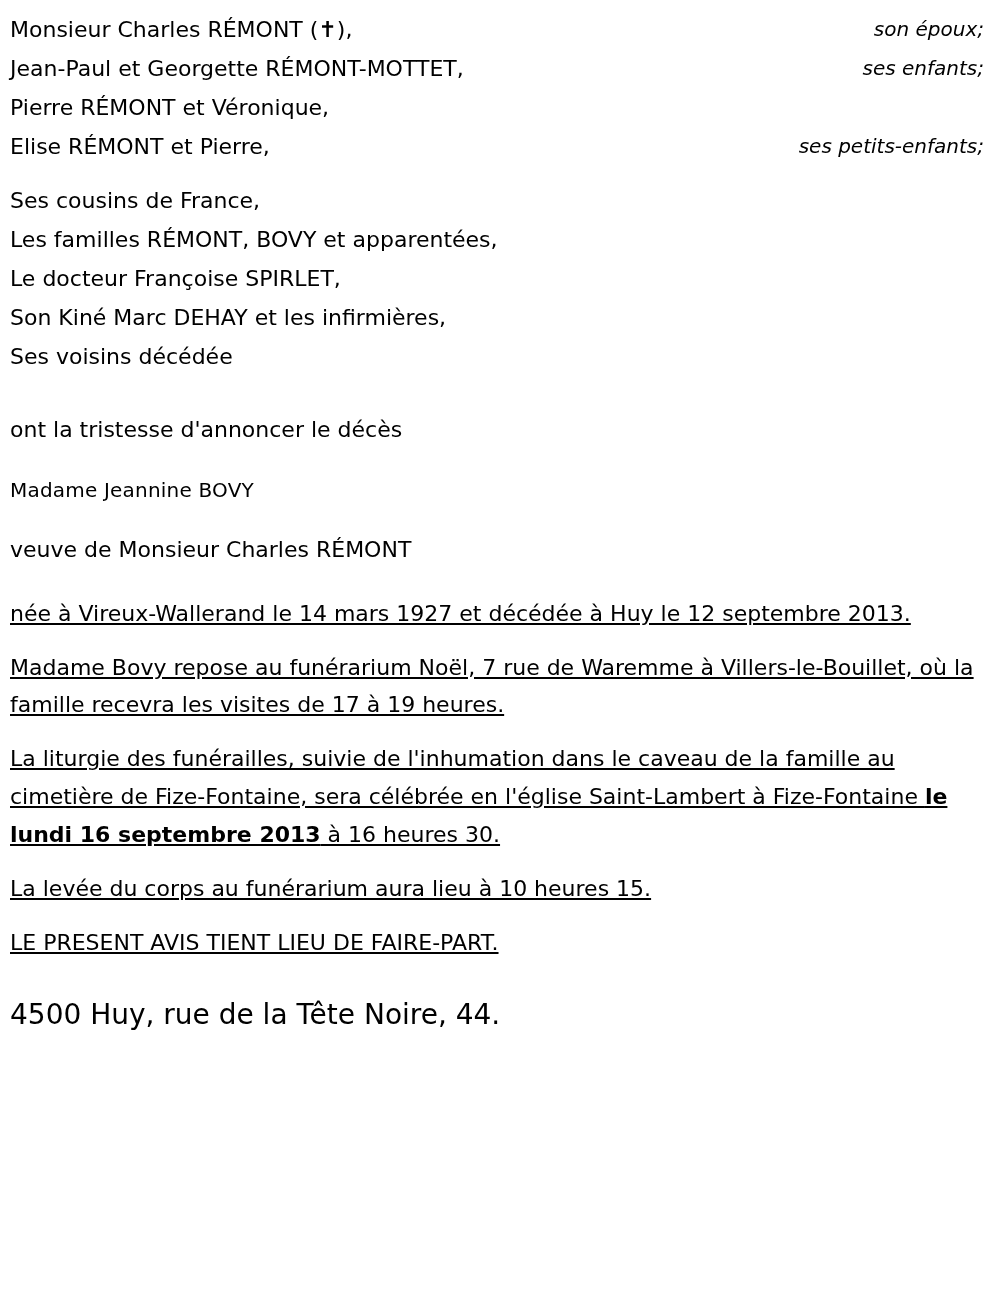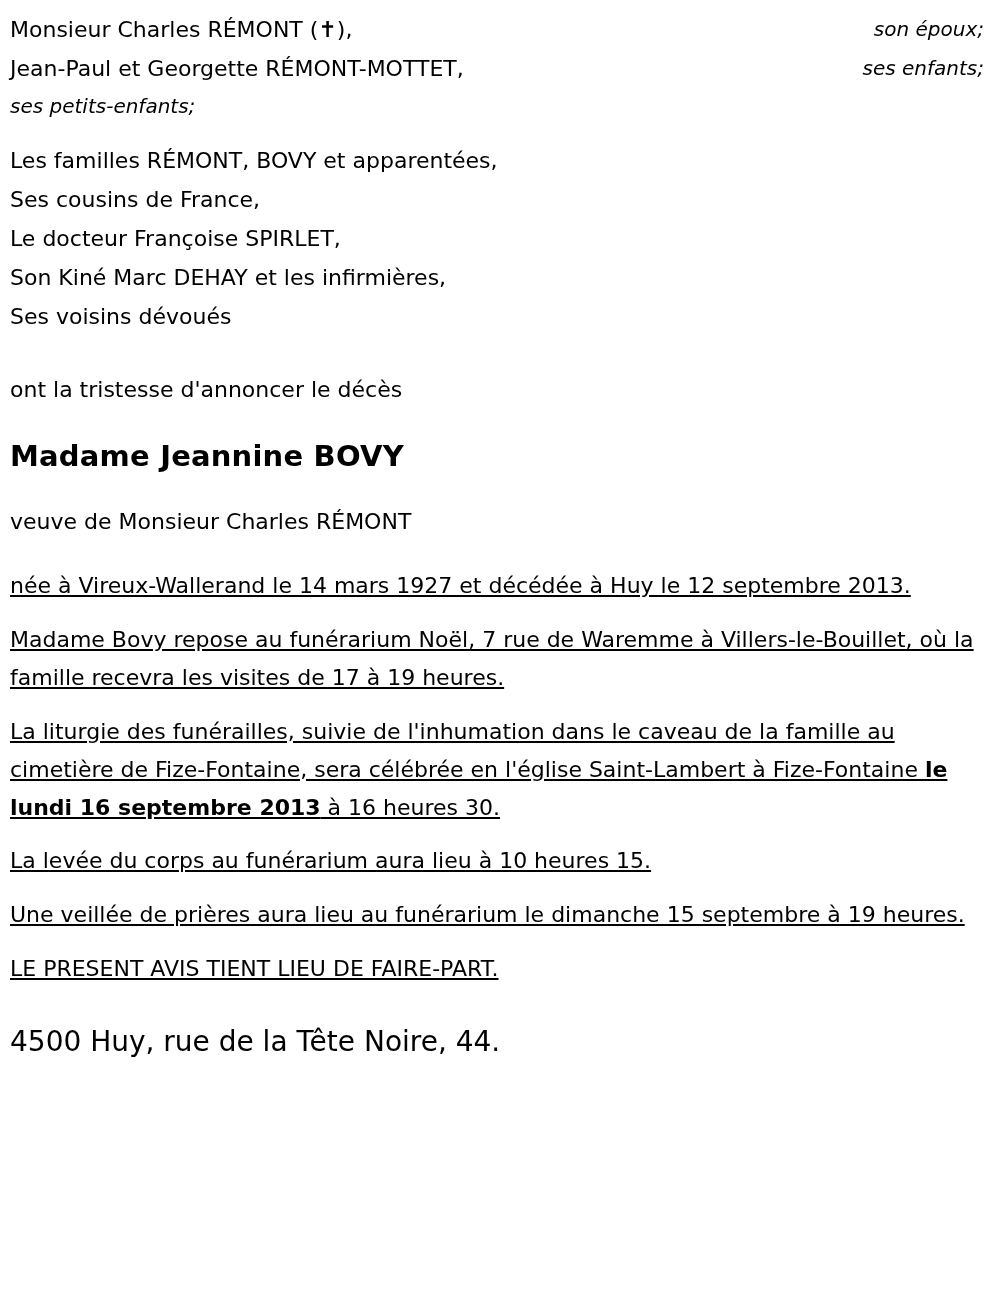--- a/index.html
+++ b/index.html
@@ -43,22 +43,22 @@
   }
   .gap-sm { height: 14px; }
   .gap-md { height: 26px; }
   .gap-lg { height: 34px; }
   .line {
     font-size: 22px;
     line-height: 1.78;
     white-space: nowrap;
   }
   .deceased-name {
-    font-size: 29px;
-    font-weight: bold;
+    font-size: 20px;
+    font-weight: normal;
     line-height: 1.4;
     letter-spacing: 0.2px;
   }
   .para {
     font-size: 22px;
     line-height: 1.72;
     margin-bottom: 16px;
     max-width: 985px;
     text-decoration: underline;
   }
@@ -91,33 +91,37 @@
   <div class="row block">
     <div class="names">
       <div class="line">Jean-Paul et Georgette RÉMONT-MOTTET,</div>
     </div>
     <div class="relations-wrap">
       <div class="relation">ses enfants;</div>
     </div>
   </div>
 
   <div class="row block">
+    <div class="names">
+      <div class="line">Pierre RÉMONT et Véronique,</div>
+      <div class="line">Elise RÉMONT et Pierre,</div>
+    </div>
     <div class="relations-wrap">
       <div class="relation">ses petits-enfants;</div>
     </div>
   </div>
 
   <div class="gap-sm"></div>
 
   <div class="block">
+    <div class="line">Ses cousins de France,</div>
     <div class="line">Les familles RÉMONT, BOVY et apparentées,</div>
-    <div class="line">Ses cousins de France,</div>
     <div class="line">Le docteur Françoise SPIRLET,</div>
     <div class="line">Son Kiné Marc DEHAY et les infirmières,</div>
-    <div class="line">Ses voisins dévoués</div>
+    <div class="line">Ses voisins décédée</div>
   </div>
 
   <div class="gap-lg"></div>
 
   <div class="line">ont la tristesse d'annoncer le décès</div>
 
   <div class="gap-md"></div>
 
   <div class="deceased-name">Madame Jeannine BOVY</div>
 
@@ -128,21 +132,20 @@
   <div class="gap-md"></div>
 
   <div class="para">née à Vireux-Wallerand le 14 mars 1927 et décédée à Huy le 12 septembre 2013.</div>
 
   <div class="para">Madame Bovy repose au funérarium Noël, 7 rue de Waremme à Villers-le-Bouillet, où la famille recevra les visites de 17 à 19 heures.</div>
 
   <div class="para"><span>La liturgie des funérailles, suivie de l'inhumation dans le caveau de la famille au cimetière de Fize-Fontaine, sera célébrée en l'église Saint-Lambert à Fize-Fontaine </span><b>le lundi 16 septembre 2013</b><span> à 16 heures 30.</span></div>
 
   <div class="para">La levée du corps au funérarium aura lieu à 10 heures 15.</div>
 
-  <div class="para">Une veillée de prières aura lieu au funérarium le dimanche 15 septembre à 19 heures.</div>
 
   <div class="para">LE PRESENT AVIS TIENT LIEU DE FAIRE-PART.</div>
 
   <div class="gap-sm"></div>
 
   <div class="tail">4500 Huy, rue de la Tête Noire, 44.</div>
 
 </div>
 
 </body></html>

